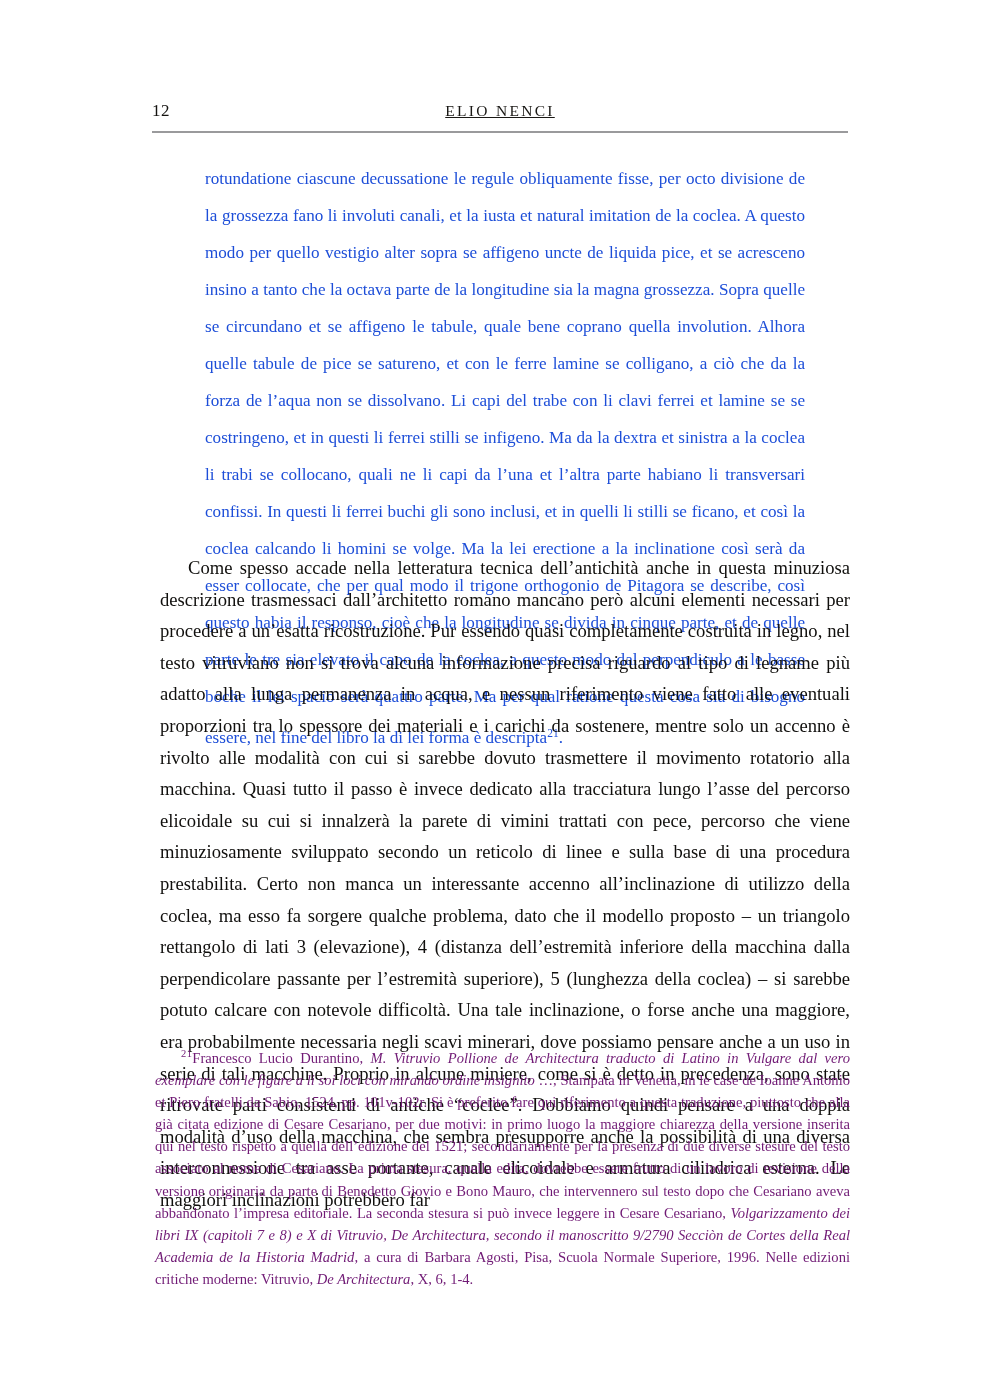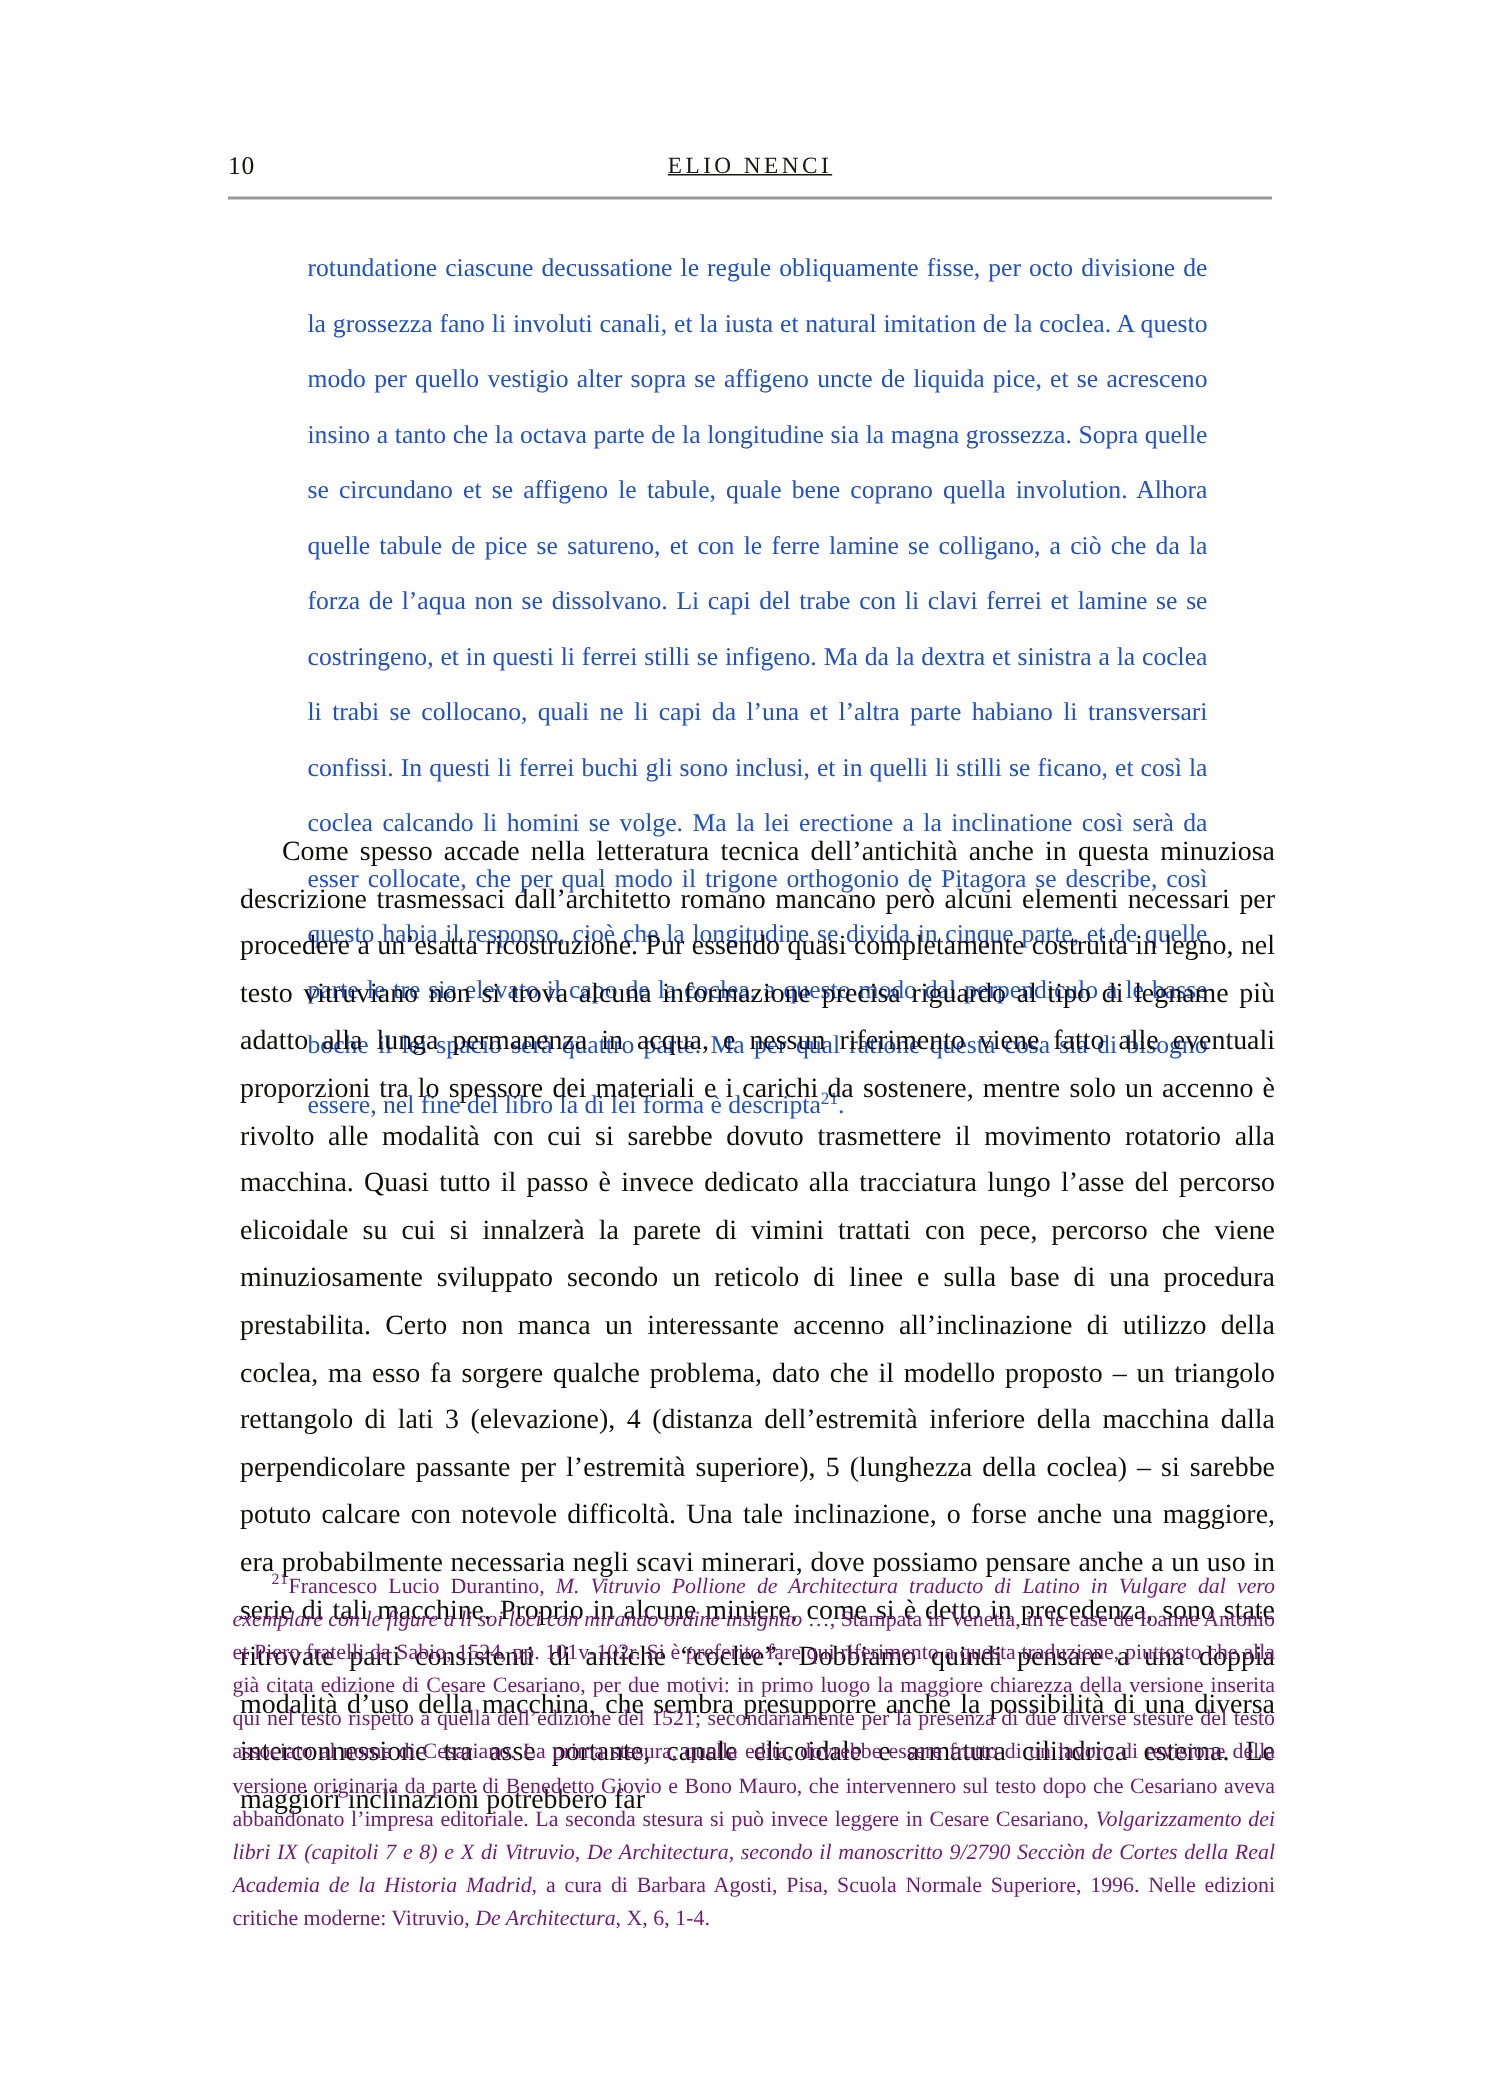--- a/index.html
+++ b/index.html
@@ -109,21 +109,21 @@
     vertical-align: 6px;
   }
   i { font-style: italic; }
 </style>
 </head>
 <body>
 
 <div class="page">
 
   <div class="running-head">
-    <span class="folio">10</span>
+    <span class="folio">12</span>
     <span class="head-title">ELIO NENCI</span>
   </div>
   <div class="head-rule"></div>
 
   <div class="extract"><span>rotundatione ciascune decussatione le regule obliquamente fisse, per octo divisione de la grossezza fano li involuti canali, et la iusta et natural imitation de la coclea. A questo modo per quello vestigio alter sopra se affigeno uncte de liquida pice, et se acresceno insino a tanto che la octava parte de la longitudine sia la magna grossezza. Sopra quelle se circundano et se affigeno le tabule, quale bene coprano quella involution. Alhora quelle tabule de pice se satureno, et con le ferre lamine se colligano, a ciò che da la forza de l’aqua non se dissolvano. Li capi del trabe con li clavi ferrei et lamine se se costringeno, et in questi li ferrei stilli se infigeno. Ma da la dextra et sinistra a la coclea li trabi se collocano, quali ne li capi da l’una et l’altra parte habiano li transversari confissi. In questi li ferrei buchi gli sono inclusi, et in quelli li stilli se ficano, et così la coclea calcando li homini se volge. Ma la lei erectione a la inclinatione così serà da esser collocate, che per qual modo il trigone orthogonio de Pitagora se describe, così questo habia il responso, cioè che la longitudine se divida in cinque parte, et de quelle parte le tre sia elevato il capo de la coclea, a questo modo dal perpendiculo a le basse boche il lei spacio serà quattro parte. Ma per qual ratione questa cosa sia di bisogno essere, nel fine del libro la di lei forma è descripta</span><sup class="fn-ref">21</sup><span>.</span></div>
 
   <div class="body-par"><span>Come spesso accade nella letteratura tecnica dell’antichità anche in questa minuziosa descrizione trasmessaci dall’architetto romano mancano però alcuni elementi necessari per procedere a un’esatta ricostruzione. Pur essendo quasi completamente costruita in legno, nel testo vitruviano non si trova alcuna informazione precisa riguardo al tipo di legname più adatto alla lunga permanenza in acqua, e nessun riferimento viene fatto alle eventuali proporzioni tra lo spessore dei materiali e i carichi da sostenere, mentre solo un accenno è rivolto alle modalità con cui si sarebbe dovuto trasmettere il movimento rotatorio alla macchina. Quasi tutto il passo è invece dedicato alla tracciatura lungo l’asse del percorso elicoidale su cui si innalzerà la parete di vimini trattati con pece, percorso che viene minuziosamente sviluppato secondo un reticolo di linee e sulla base di una procedura prestabilita. Certo non manca un interessante accenno all’inclinazione di utilizzo della coclea, ma esso fa sorgere qualche problema, dato che il modello proposto – un triangolo rettangolo di lati 3 (elevazione), 4 (distanza dell’estremità inferiore della macchina dalla perpendicolare passante per l’estremità superiore), 5 (lunghezza della coclea) – si sarebbe potuto calcare con notevole difficoltà. Una tale inclinazione, o forse anche una maggiore, era probabilmente necessaria negli scavi minerari, dove possiamo pensare anche a un uso in serie di tali macchine. Proprio in alcune miniere, come si è detto in precedenza, sono state ritrovate parti consistenti di antiche “coclee”. Dobbiamo quindi pensare a una doppia modalità d’uso della macchina, che sembra presupporre anche la possibilità di una diversa interconnessione tra asse portante, canale elicoidale e armatura cilindrica esterna. Le maggiori inclinazioni potrebbero far</span></div>
 
   <div class="footnote"><span class="fn-mark">21</span><span>Francesco Lucio Durantino, </span><i>M. Vitruvio Pollione de Architectura traducto di Latino in Vulgare dal vero exemplare con le figure a li soi loci con mirando ordine insignito</i><span> …, Stampata in Venetia, in le case de Ioanne Antonio et Piero fratelli da Sabio, 1524, pp. 101v-102r. Si è preferito fare qui riferimento a questa traduzione, piuttosto che alla già citata edizione di Cesare Cesariano, per due motivi: in primo luogo la maggiore chiarezza della versione inserita qui nel testo rispetto a quella dell’edizione del 1521; secondariamente per la presenza di due diverse stesure del testo associato al nome di Cesariano. La prima stesura, quella edita, dovrebbe essere frutto di un lavoro di revisione della versione originaria da parte di Benedetto Giovio e Bono Mauro, che intervennero sul testo dopo che Cesariano aveva abbandonato l’impresa editoriale. La seconda stesura si può invece leggere in Cesare Cesariano, </span><i>Volgarizzamento dei libri IX (capitoli 7 e 8) e X di Vitruvio, De Architectura, secondo il manoscritto 9/2790 Secciòn de Cortes della Real Academia de la Historia Madrid</i><span>, a cura di Barbara Agosti, Pisa, Scuola Normale Superiore, 1996. Nelle edizioni critiche moderne: Vitruvio, </span><i>De Architectura</i><span>, X, 6, 1-4.</span></div>
 

